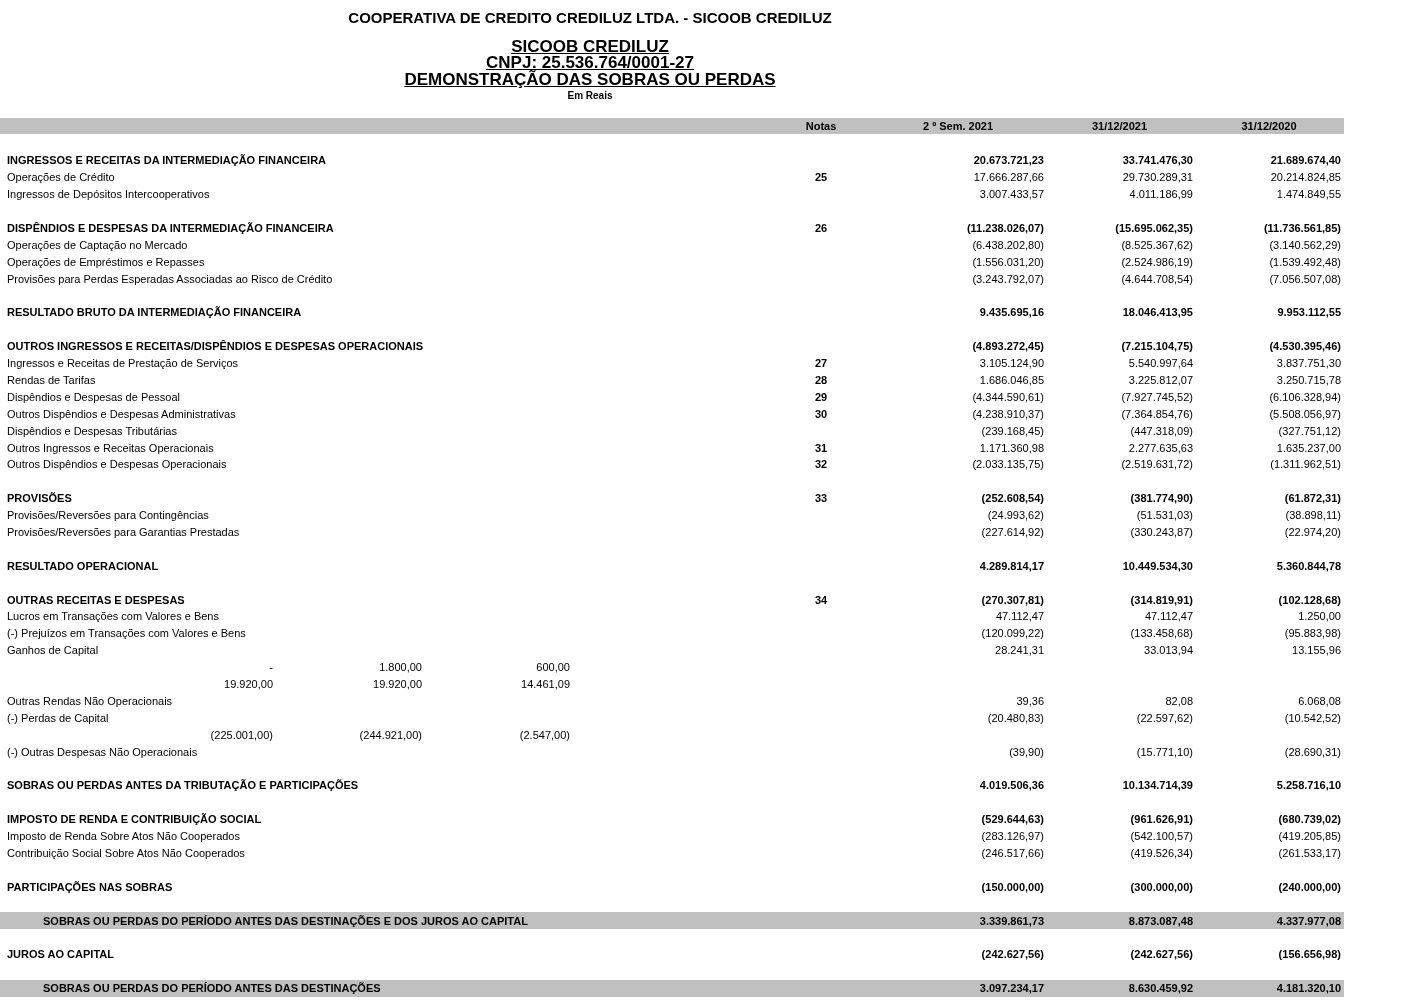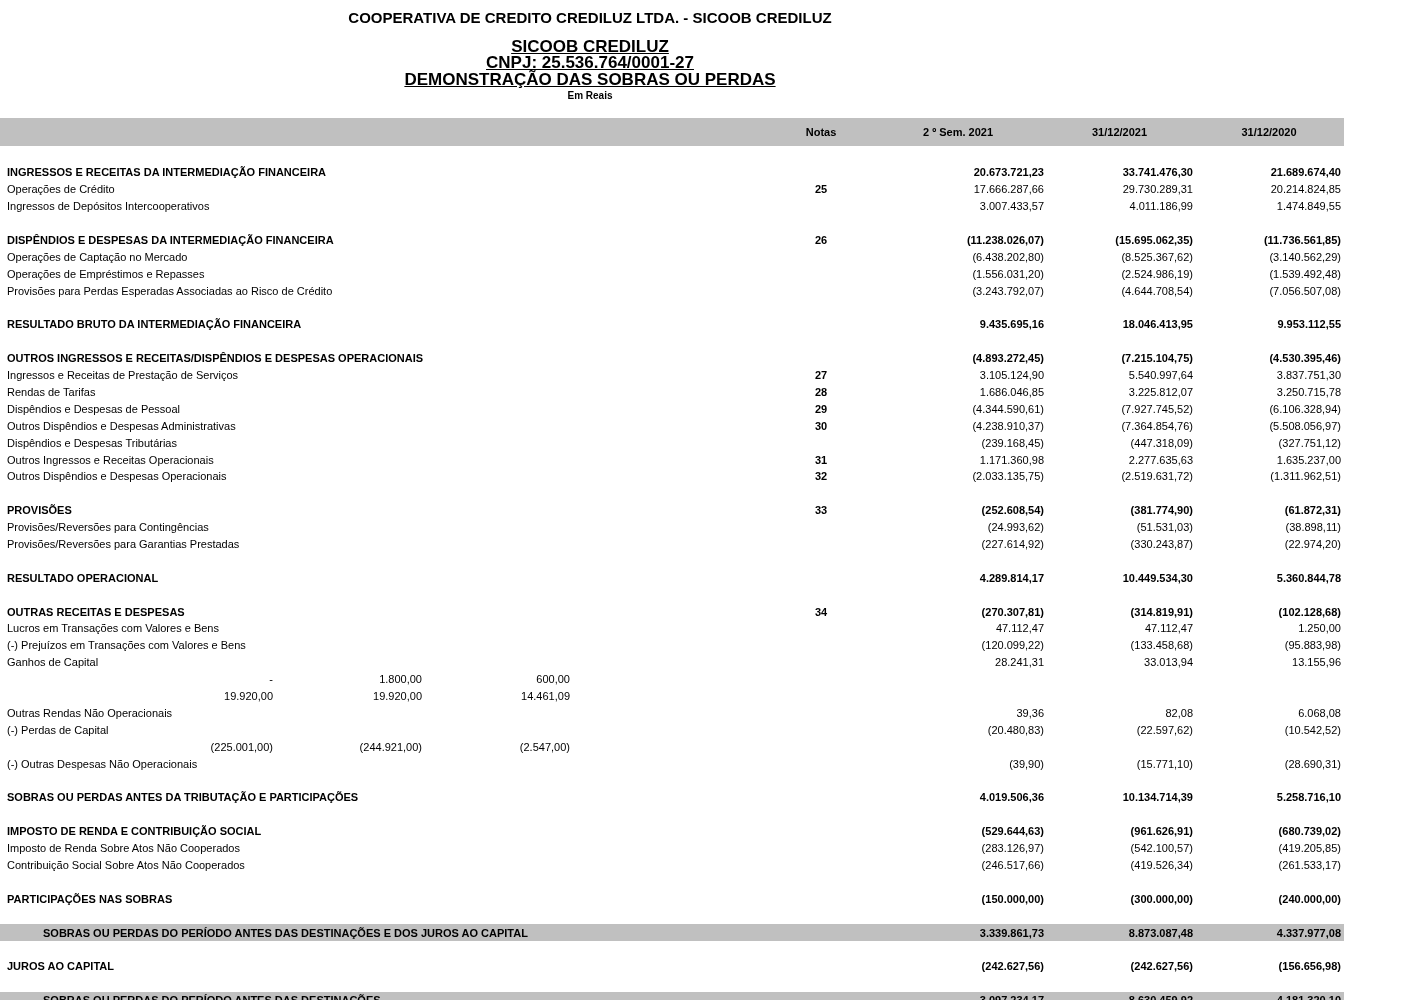--- a/index.html
+++ b/index.html
@@ -23,21 +23,21 @@
 
   .statement {
     position: absolute;
     top: 118px; left: 0;
     width: 1344px;
     font-size: 11px;
   }
   .thead {
     display: flex;
     align-items: center;
-    height: 28px;
+    height: 16px;
     background: var(--band, #c0c0c0);
     font-weight: bold;
   }
   .rows { margin-top: 18px; }
   .row {
     display: flex;
     align-items: center;
     height: 16.9px;
   }
   .row.section { font-weight: bold; }

